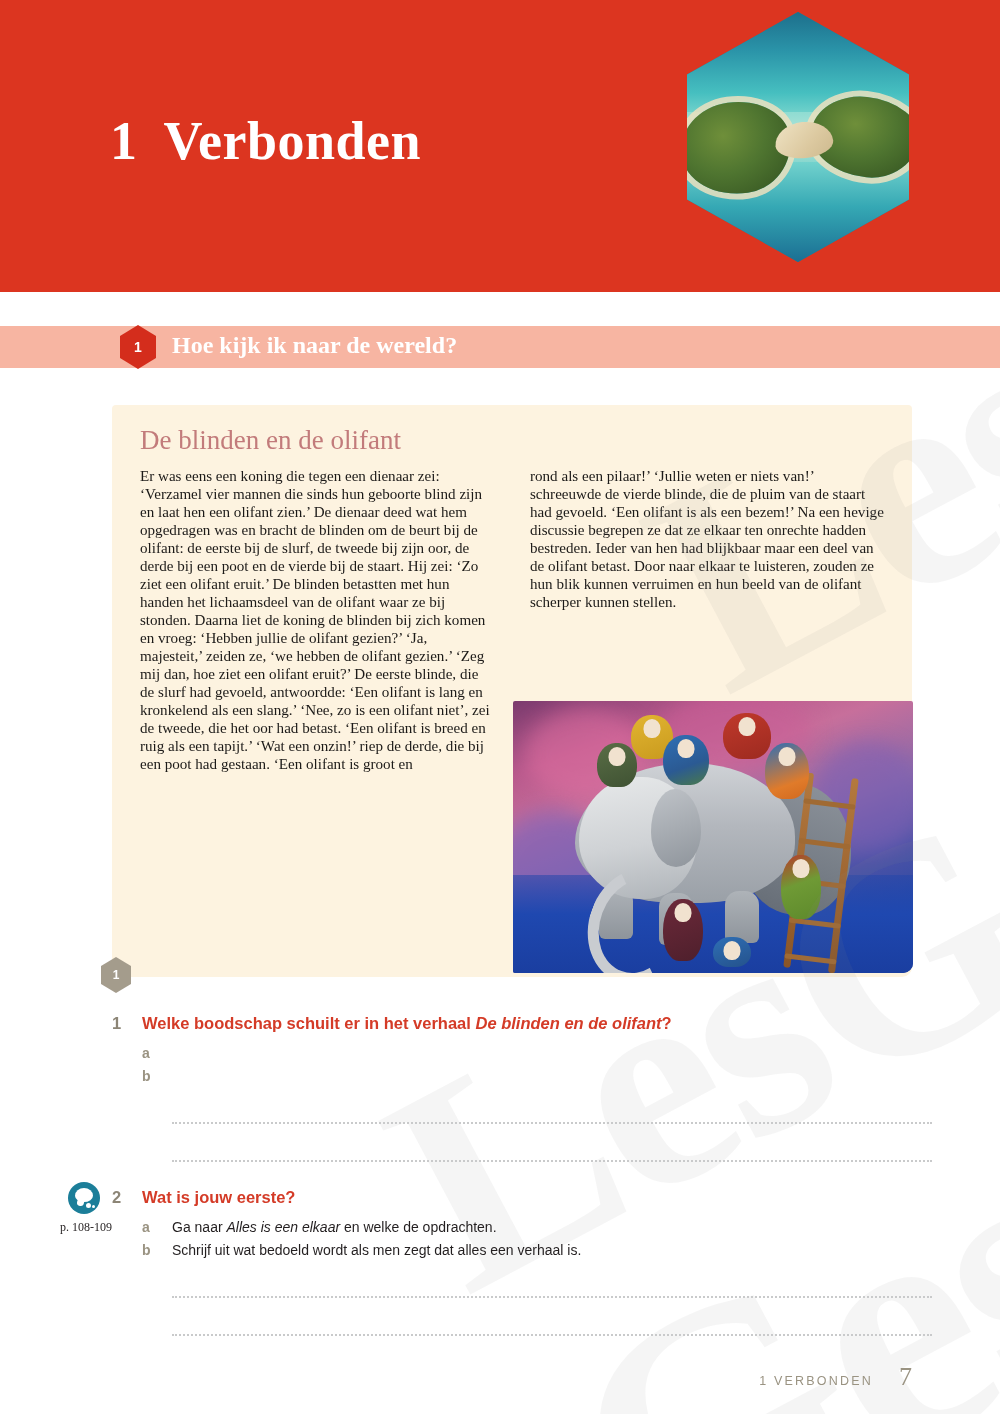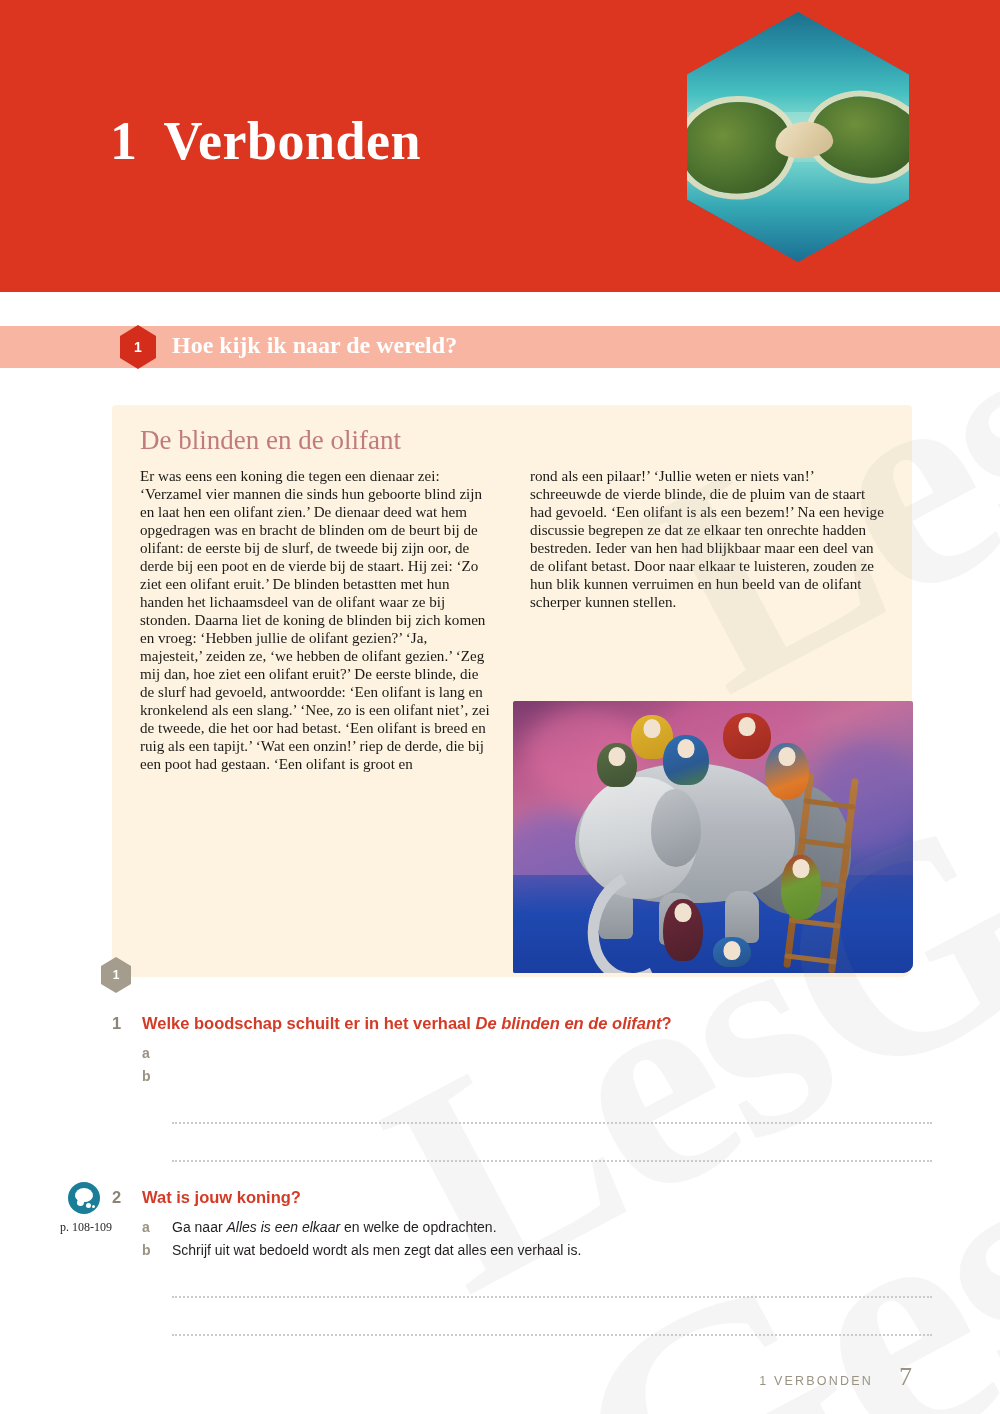--- a/index.html
+++ b/index.html
@@ -520,21 +520,21 @@
       <div class="ex-item">
         <div class="ex-letter">b</div>
       </div>
     </div>
     <div class="answer-line" style="top:110px;"></div>
     <div class="answer-line" style="top:148px;"></div>
   </div>
 
   <div class="ex-block ex-2">
     <div class="ex-num">2</div>
-    <div class="ex-heading"><span>Wat is jouw koning?</span></div>
+    <div class="ex-heading"><span>Wat is jouw eerste?</span></div>
     <div class="ex-items">
       <div class="ex-item">
         <div class="ex-letter">a</div>
         <div class="ex-text"><span>Ga naar </span><i>Alles is een elkaar</i><span> en welke de opdrachten.</span></div>
       </div>
       <div class="ex-item">
         <div class="ex-letter">b</div>
         <div class="ex-text">Schrijf uit wat bedoeld wordt als men zegt dat alles een verhaal is.</div>
       </div>
     </div>

